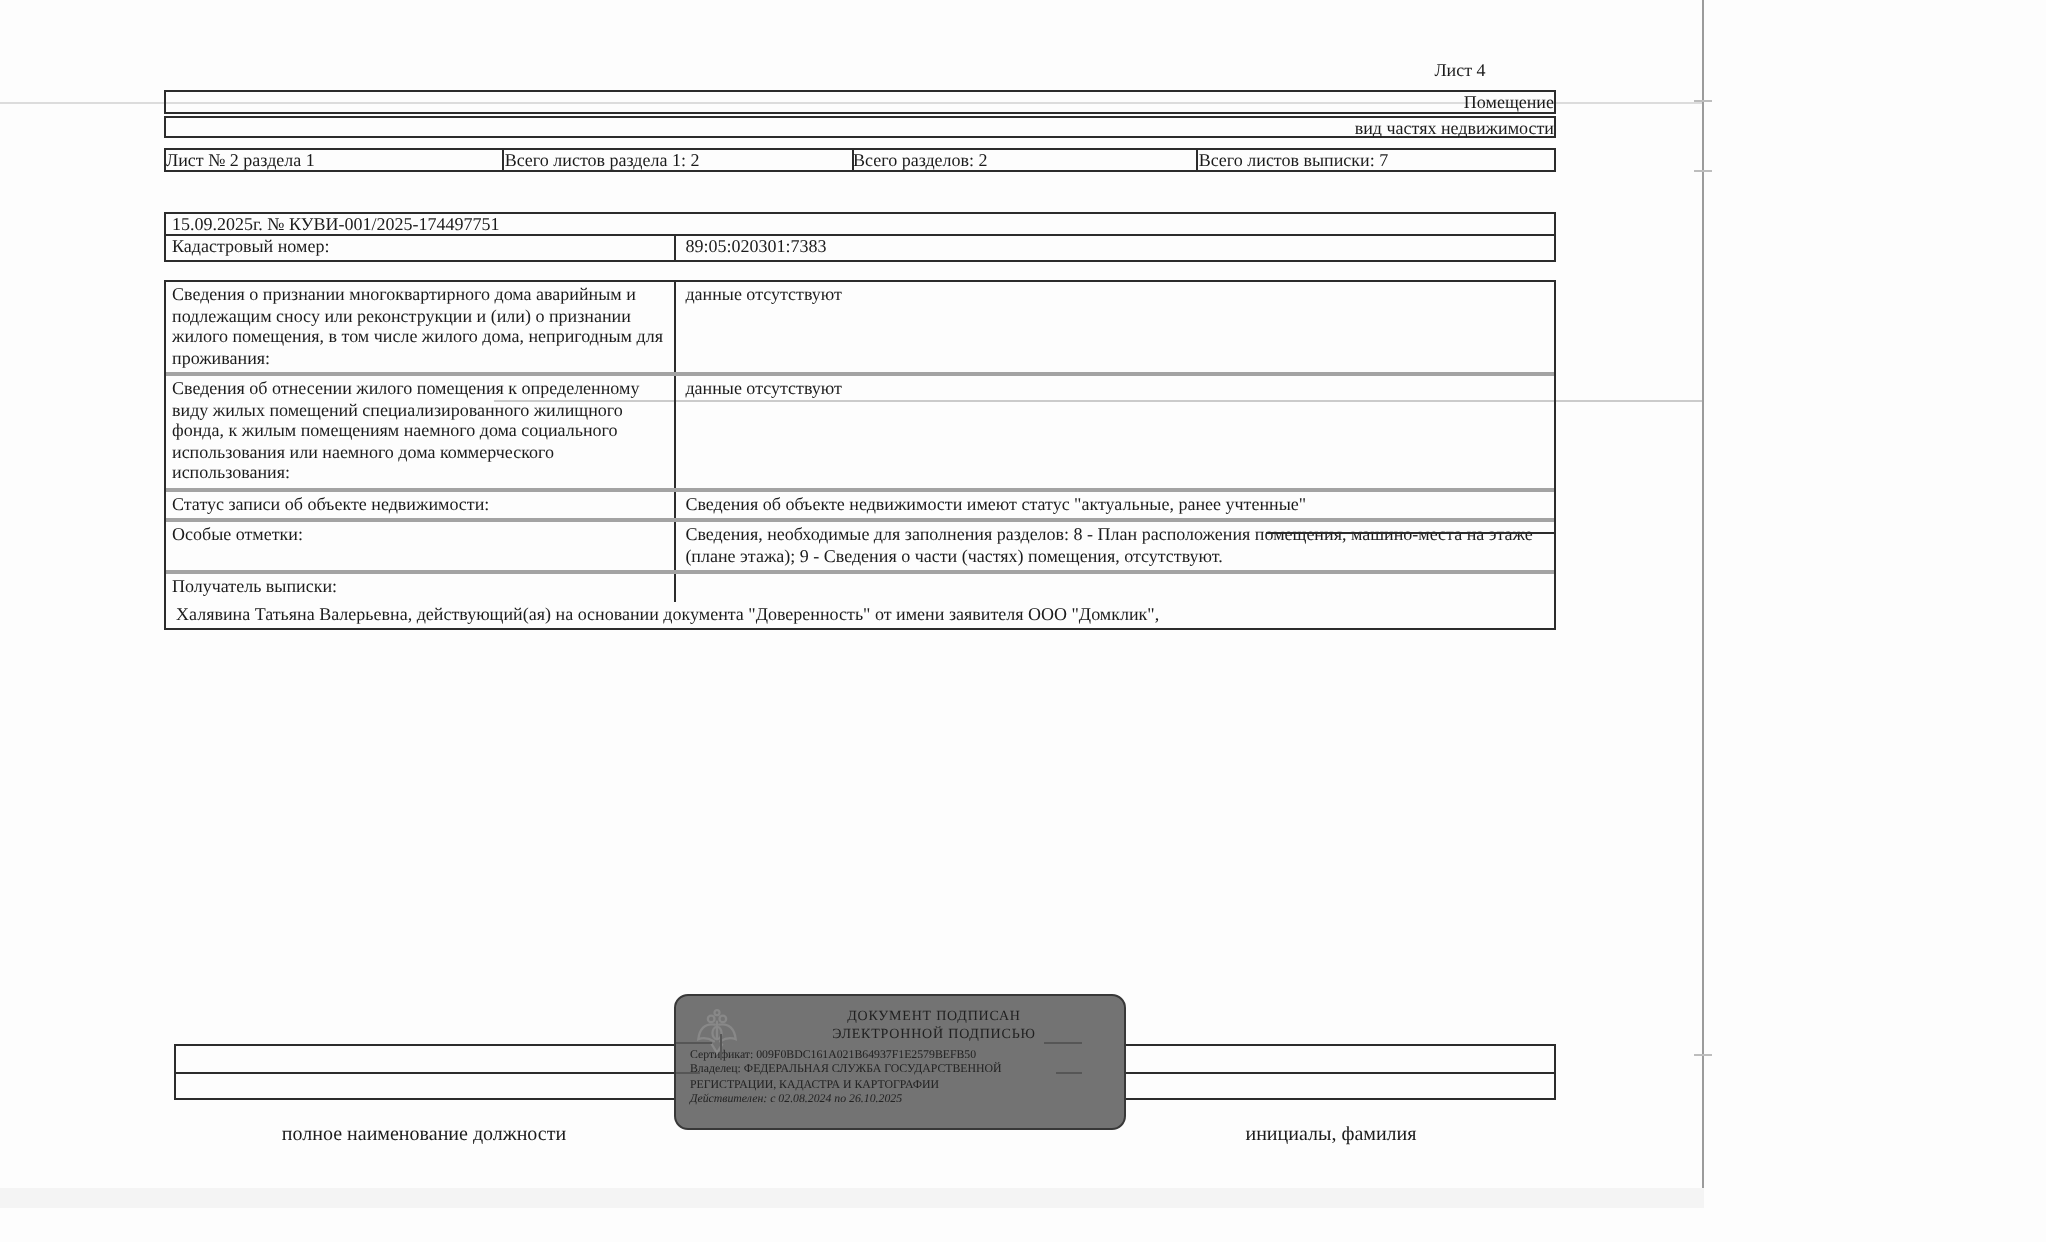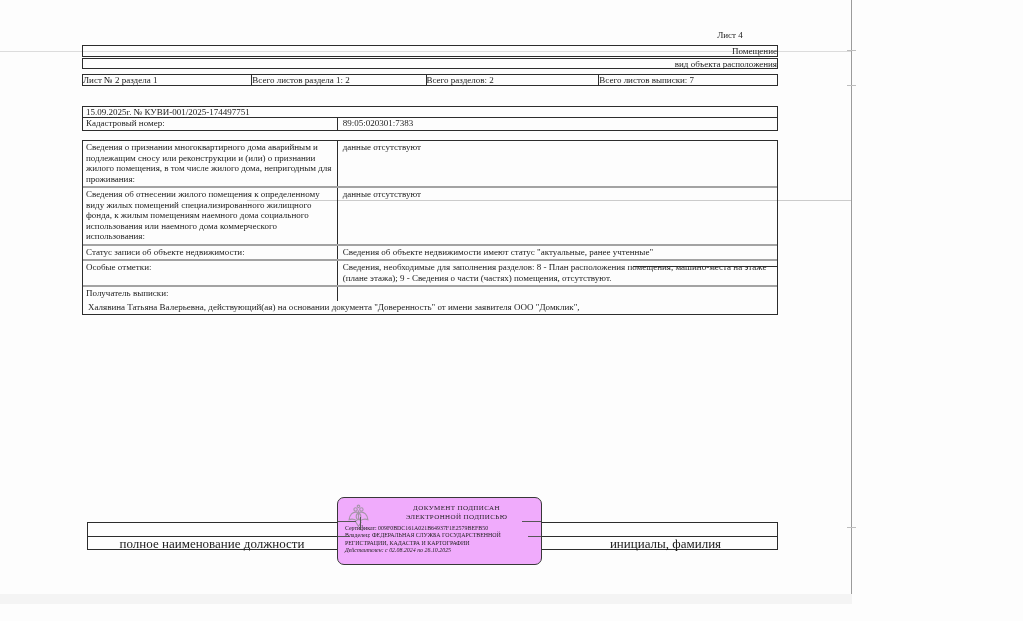--- a/index.html
+++ b/index.html
@@ -36,25 +36,25 @@
   .t4row{display:flex;border-bottom:2px solid #a3a3a3;}
   .t4row:last-child{border-bottom:none;flex-direction:column;}
   .t4l{width:36.7%;border-right:1px solid #2c2c2c;padding:1px 3px 2px;box-sizing:border-box;}
   .t4r{flex:1;padding:1px 5px 2px;}
 
   .uline{left:633px;top:266px;width:145px;height:1px;background:#2c2c2c;}
 
   
   .sig-box{left:87px;top:522px;width:691px;height:28px;border:1px solid #2c2c2c;box-sizing:border-box;}
   .sig-mid{position:absolute;left:0;top:13px;width:100%;height:1px;background:#2c2c2c;}
-  .sig-caption{top:539px;text-align:center;font-size:13px;line-height:10px;}
+  .sig-caption{top:563px;text-align:center;font-size:10px;line-height:10px;}
   .cap-left{left:87px;width:250px;}
   .cap-right{left:553px;width:225px;}
 
-  .stamp{left:337px;top:497px;width:205px;height:68px;background:#f0abfc;border:1.5px solid #383838;
+  .stamp{left:337px;top:497px;width:226px;height:68px;background:#737373;border:1.5px solid #383838;
          border-radius:7px;box-sizing:border-box;z-index:3;}
   .stamp-head{margin:6px 4px 0 38px;text-align:center;font-size:7px;line-height:9px;letter-spacing:.4px;color:#1f1f1f;}
   .stamp-meta{margin:3px 6px 0 7px;font-size:5.9px;line-height:7.3px;color:#222;}
   .stamp-meta .validity{font-style:italic;}
   .eagle{position:absolute;left:7px;top:5px;width:27px;height:27px;opacity:.75;}
   .xseg{background:#565656;z-index:4;}
 </style>
 </head>
 <body>
 
@@ -66,21 +66,21 @@
   <div class="abs tick" style="left:847px;top:50px;"></div>
   <div class="abs tick" style="left:847px;top:85px;"></div>
   <div class="abs tick" style="left:847px;top:527px;"></div>
   <div class="abs scan-band"></div>
 
   <div class="abs sheet-label">Лист 4</div>
 
   <div class="abs main">
 
     <div class="t1row">Помещение</div>
-    <div class="t1row second">вид объекта расположения</div>
+    <div class="t1row second">вид частях недвижимости</div>
 
     <div class="t2">
       <div class="c1">Лист № 2 раздела 1</div>
       <div class="c2">Всего листов раздела 1: 2</div>
       <div class="c3">Всего разделов: 2</div>
       <div class="c4">Всего листов выписки: 7</div>
     </div>
 
     <div class="t3">
       <div class="t3r1">15.09.2025г. № КУВИ-001/2025-174497751</div>

